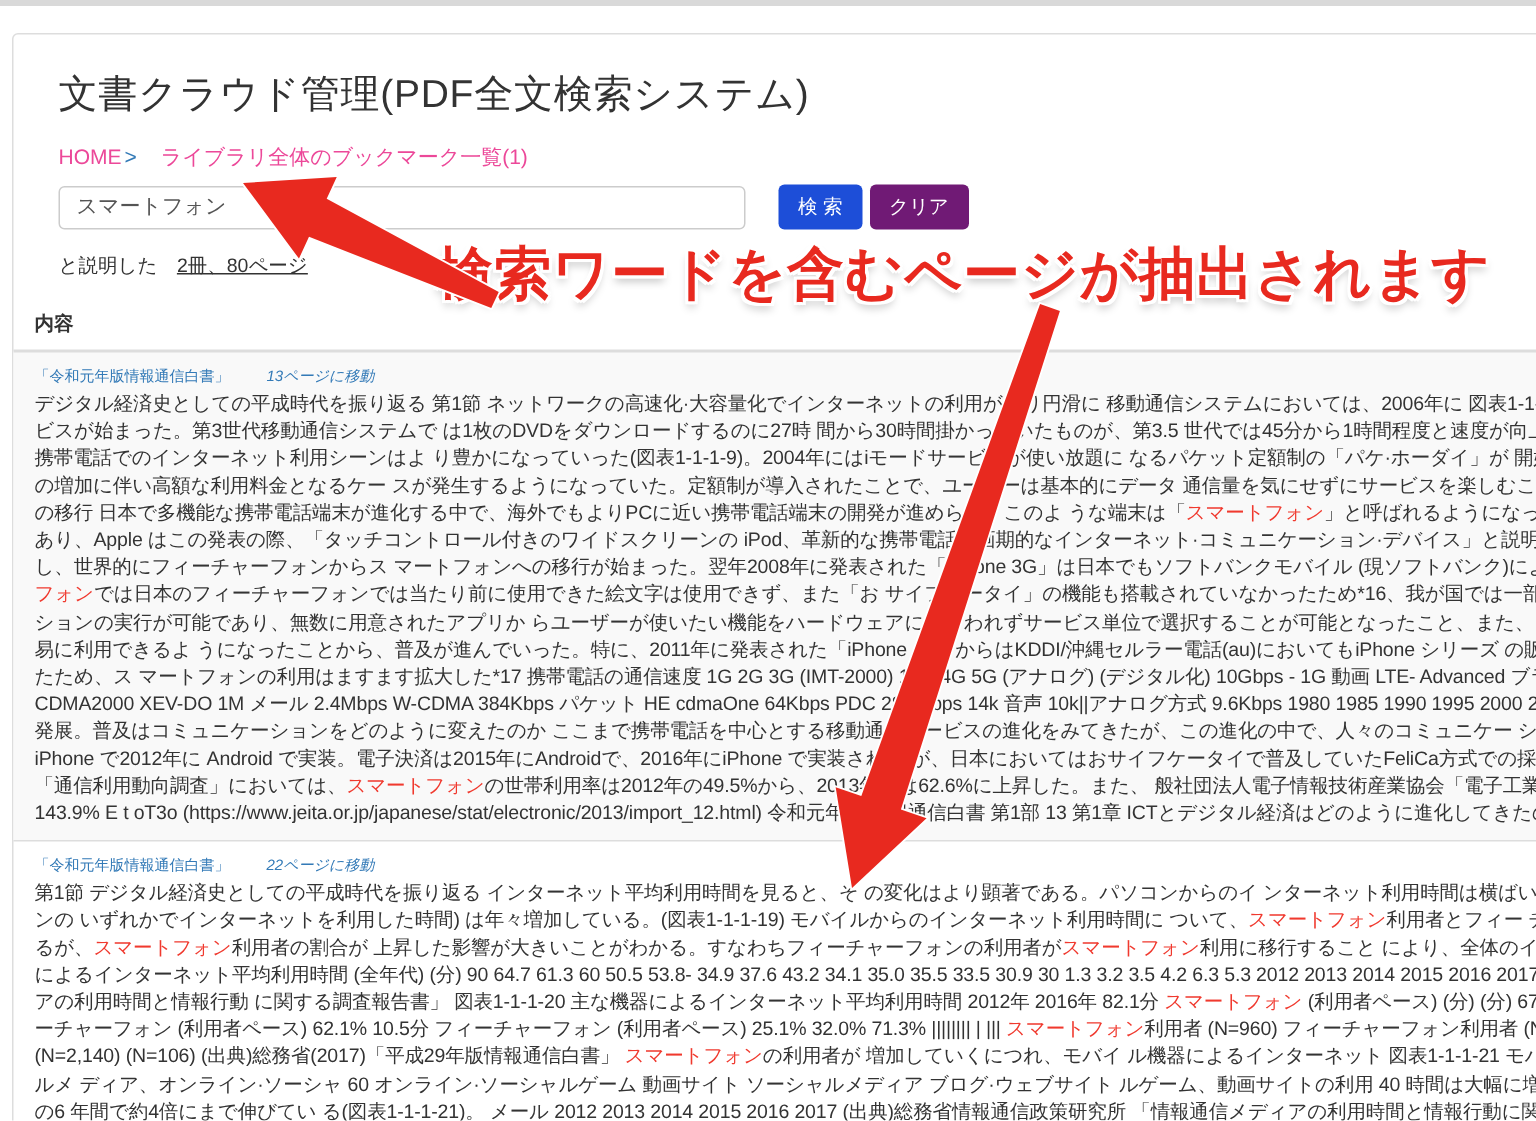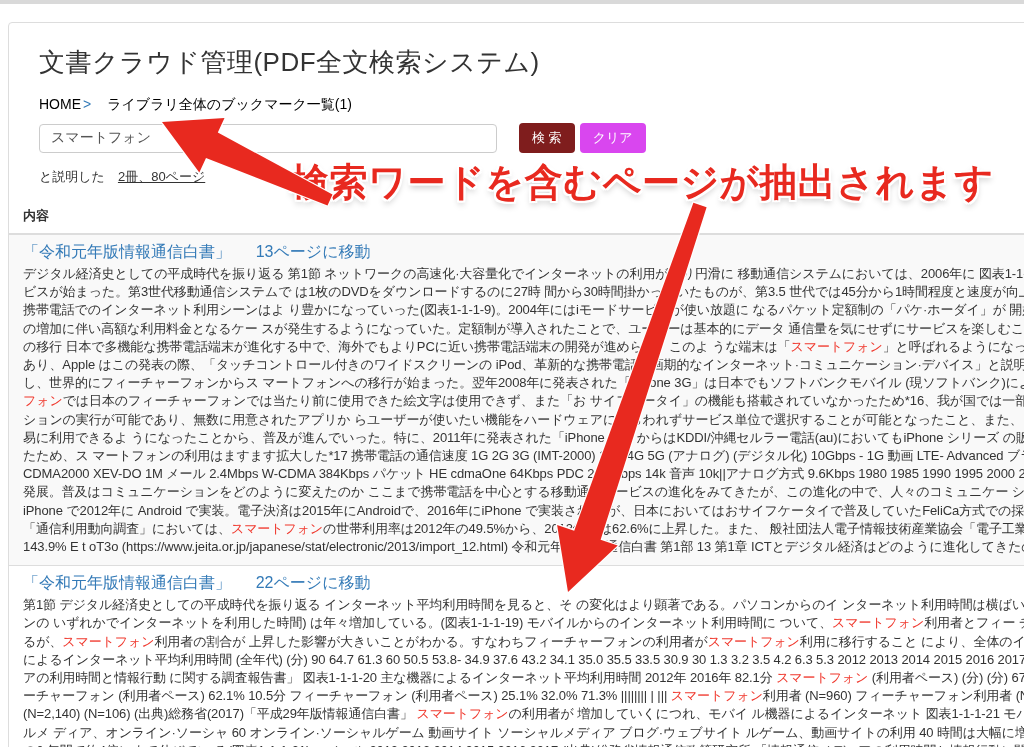--- a/index.html
+++ b/index.html
@@ -5,40 +5,40 @@
   * { box-sizing: border-box; margin: 0; padding: 0; }
   html,body { width:1024px; height:747px; overflow:hidden; background:#fff;
     font-family:"Liberation Sans","DejaVu Sans",sans-serif; color:#333; }
   #viewport { position:relative; width:1024px; height:747px; overflow:hidden; }
   #topbar { position:absolute; top:0; left:0; width:1024px; height:4px; background:#d9d9d9; }
   .card { position:absolute; left:8px; top:22px; width:1560px; min-height:1400px;
     background:#fff; border:1px solid #ddd; border-radius:4px; padding:22px 0 0 0; }
   .card-inner { padding:0 24px; }
   h1.page-title { font-size:26px; font-weight:500; color:#333; margin:0 0 16px 6px; letter-spacing:.5px; }
   .breadcrumb { font-size:14px; margin:0 0 9px 6px; }
-  .breadcrumb a { color:#000000; text-decoration:none; cursor:pointer; }
+  .breadcrumb a { color:#ec4899; text-decoration:none; cursor:pointer; }
   .breadcrumb .sep { color:#337ab7; margin:0 2px; }
   .breadcrumb .lib { margin-left:14px;text-align:center; }
   .search-bar { display:flex; align-items:center; margin-left:6px; }
   .search-input { width:458px; height:29px; border:1px solid #ccc; border-radius:4px;
     padding:0 11px; font-size:14px; color:#555; outline:none; font-family:inherit; }
   .btn { height:30px; border:none; border-radius:4px; color:#fff; font-size:13px;
     padding:0 13px; cursor:pointer; font-family:inherit; }
-  .btn-search { background:#7f1d1d; margin-left:22px; }
-  .btn-clear { background:#d946ef; margin-left:5px; }
+  .btn-search { background:#1d4ed8; margin-left:22px; }
+  .btn-clear { background:#701a75; margin-left:5px; }
   .result-summary { font-size:13px; margin:15px 0 0 6px; }
   .result-summary .count { margin-left:13px;text-decoration:underline; }
   .result-table { margin-top:13px; width:100%; font-size:13px; }
   .table-head { font-weight:bold; font-size:13px; padding:8px 14px; border-bottom:1px solid #ddd; }
   .result-row { padding:7px 14px 9px; border-top:1px solid #ddd; }
   .result-row:first-of-type { border-top:none; }
   .result-row.striped { background:#f9f9f9; }
   .row-links { margin-bottom:2px; white-space:nowrap; }
-  .row-links a { color:#337ab7; text-decoration:none; cursor:pointer; font-size:16px; }
-  .row-links .jump { margin-left:21px; }
+  .row-links a { color:#337ab7; text-decoration:none; cursor:pointer; font-size:10px; }
+  .row-links .jump { margin-left:21px;font-style:italic; }
   .row-body { color:#333; }
   .body-line { white-space:nowrap; font-size:13px; line-height:18.2px; letter-spacing:-0.1px; }
   .hl { color:#f0392e; }
   
   #overlay { position:absolute; left:0; top:0; width:1024px; height:747px;
     pointer-events:none; z-index:20; }
   #annotation-text { position:absolute; left:291px; top:157px; font-size:38px; font-weight:bold;
     color:#e8291f; letter-spacing:0.5px; white-space:nowrap;
     text-shadow:-2px 0 0 #fff, 2px 0 0 #fff, 0 -2px 0 #fff, 0 2px 0 #fff,
       -2px -2px 0 #fff, 2px 2px 0 #fff, -2px 2px 0 #fff, 2px -2px 0 #fff,

